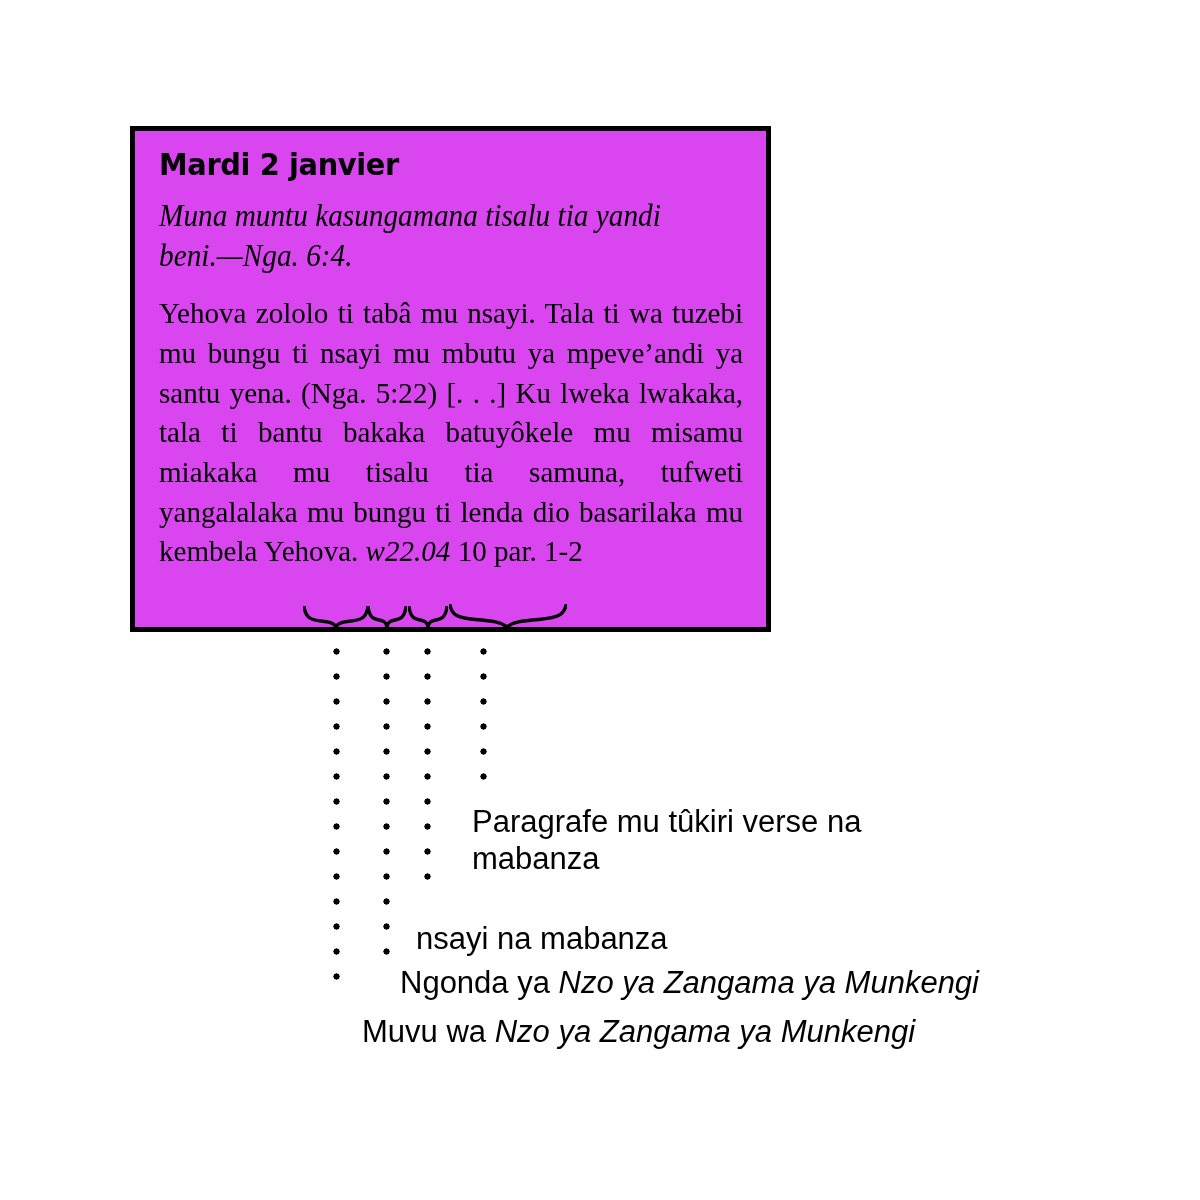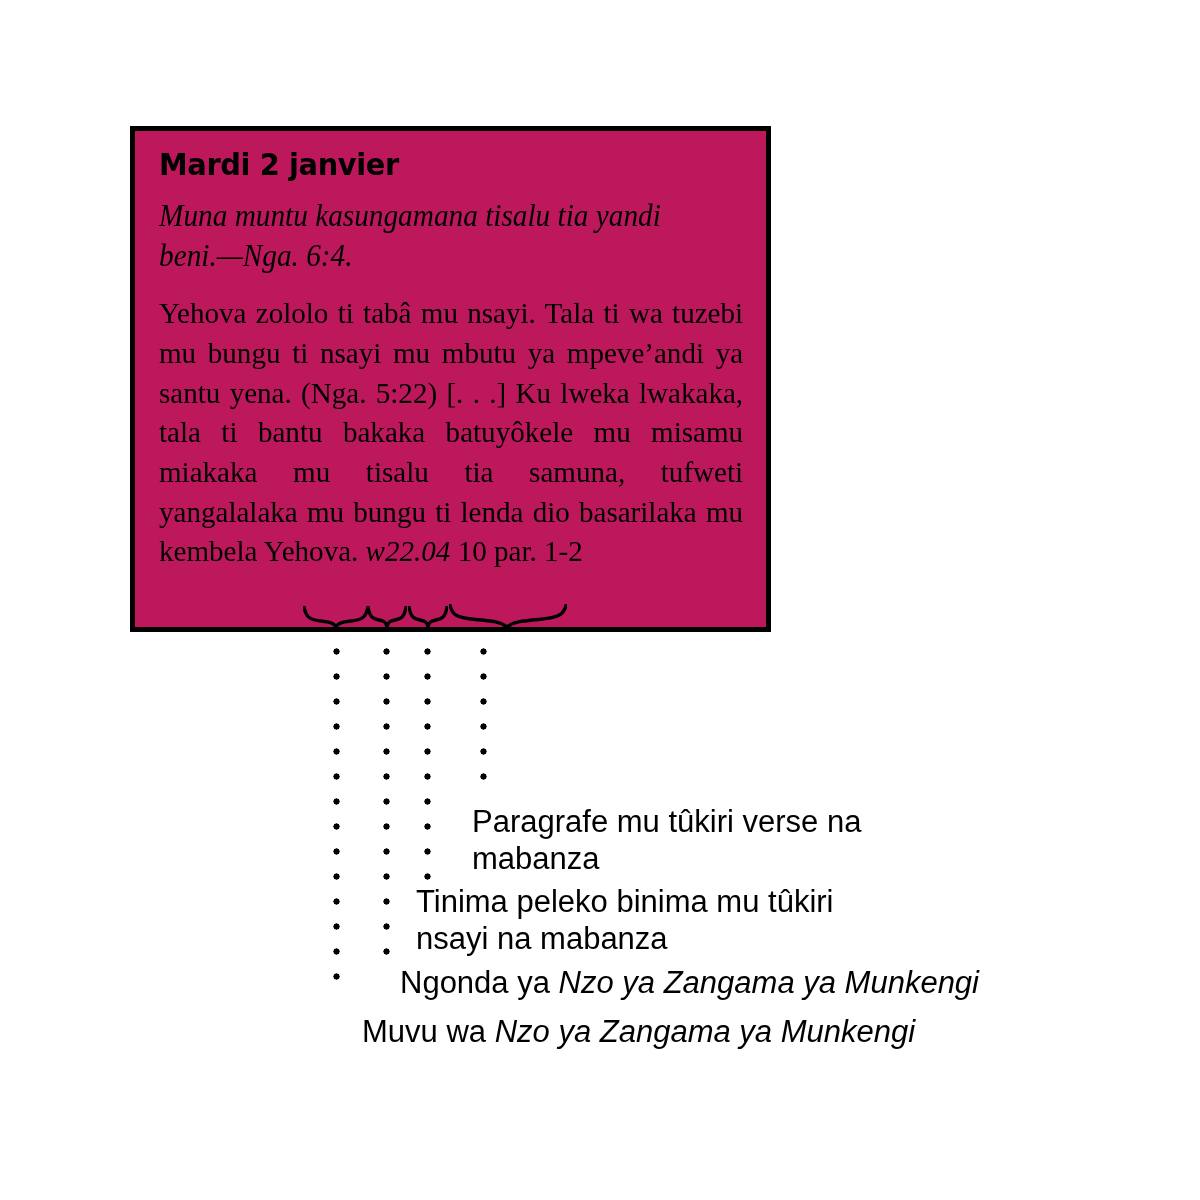--- a/index.html
+++ b/index.html
@@ -18,21 +18,21 @@
 
   
   #citation-box {
     position: absolute;
     left: 130px;
     top: 126px;
     width: 641px;
     height: 506px;
     border: 5px solid #000000;
     box-sizing: border-box;
-    background: #be185d;
+    background: #d946ef;
   }
   #citation-inner {
     position: absolute;
     left: 24px;
     top: 17px;
     right: 22px;
   }
 
   #day-heading {
     font-family: "DejaVu Sans", "Liberation Sans", sans-serif;
@@ -147,21 +147,21 @@
 <div class="leader" style="left:424px; top:648px; height:232px;"></div>
 
 <div class="leader" style="left:480px; top:648px; height:148px;"></div>
 
 <div class="callout wrap" style="left:472px; top:804px; width:470px;">
   <span>Paragrafe mu tûkiri verse na</span><br>
   <span>mabanza</span>
 </div>
 
 <div class="callout wrap" style="left:416px; top:884px; width:510px;">
-  <span>Tinima peleko binima mu tûkiri</span><br>
+  <br>
   <span>nsayi na mabanza</span>
 </div>
 
 <div class="callout" style="left:370px; top:965px;margin-left:30px;">
   <span>Ngonda ya </span><span class="it">Nzo ya Zangama ya Munkengi</span>
 </div>
 
 <div class="callout" style="left:336px; top:1014px;margin-left:26px;">
   <span>Muvu wa </span><span class="it">Nzo ya Zangama ya Munkengi</span>
 </div>

